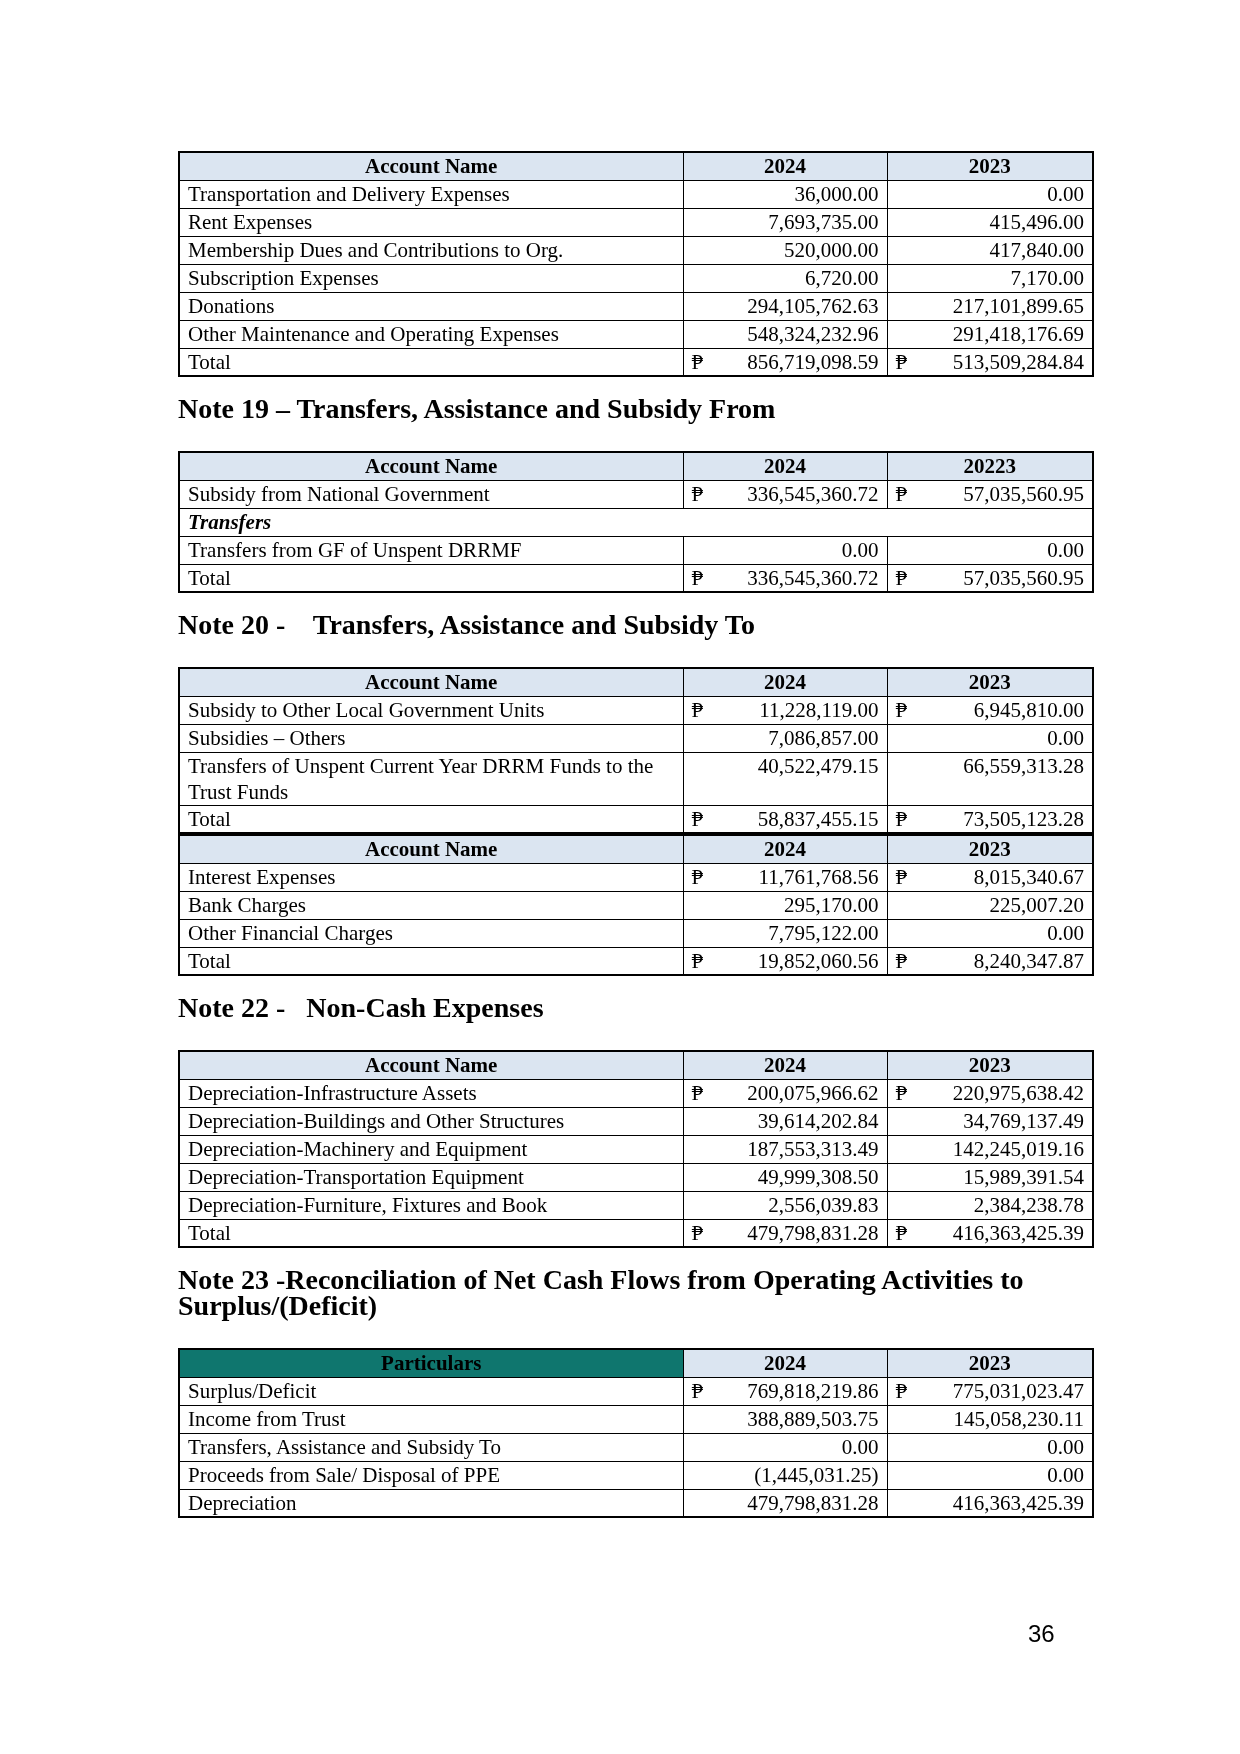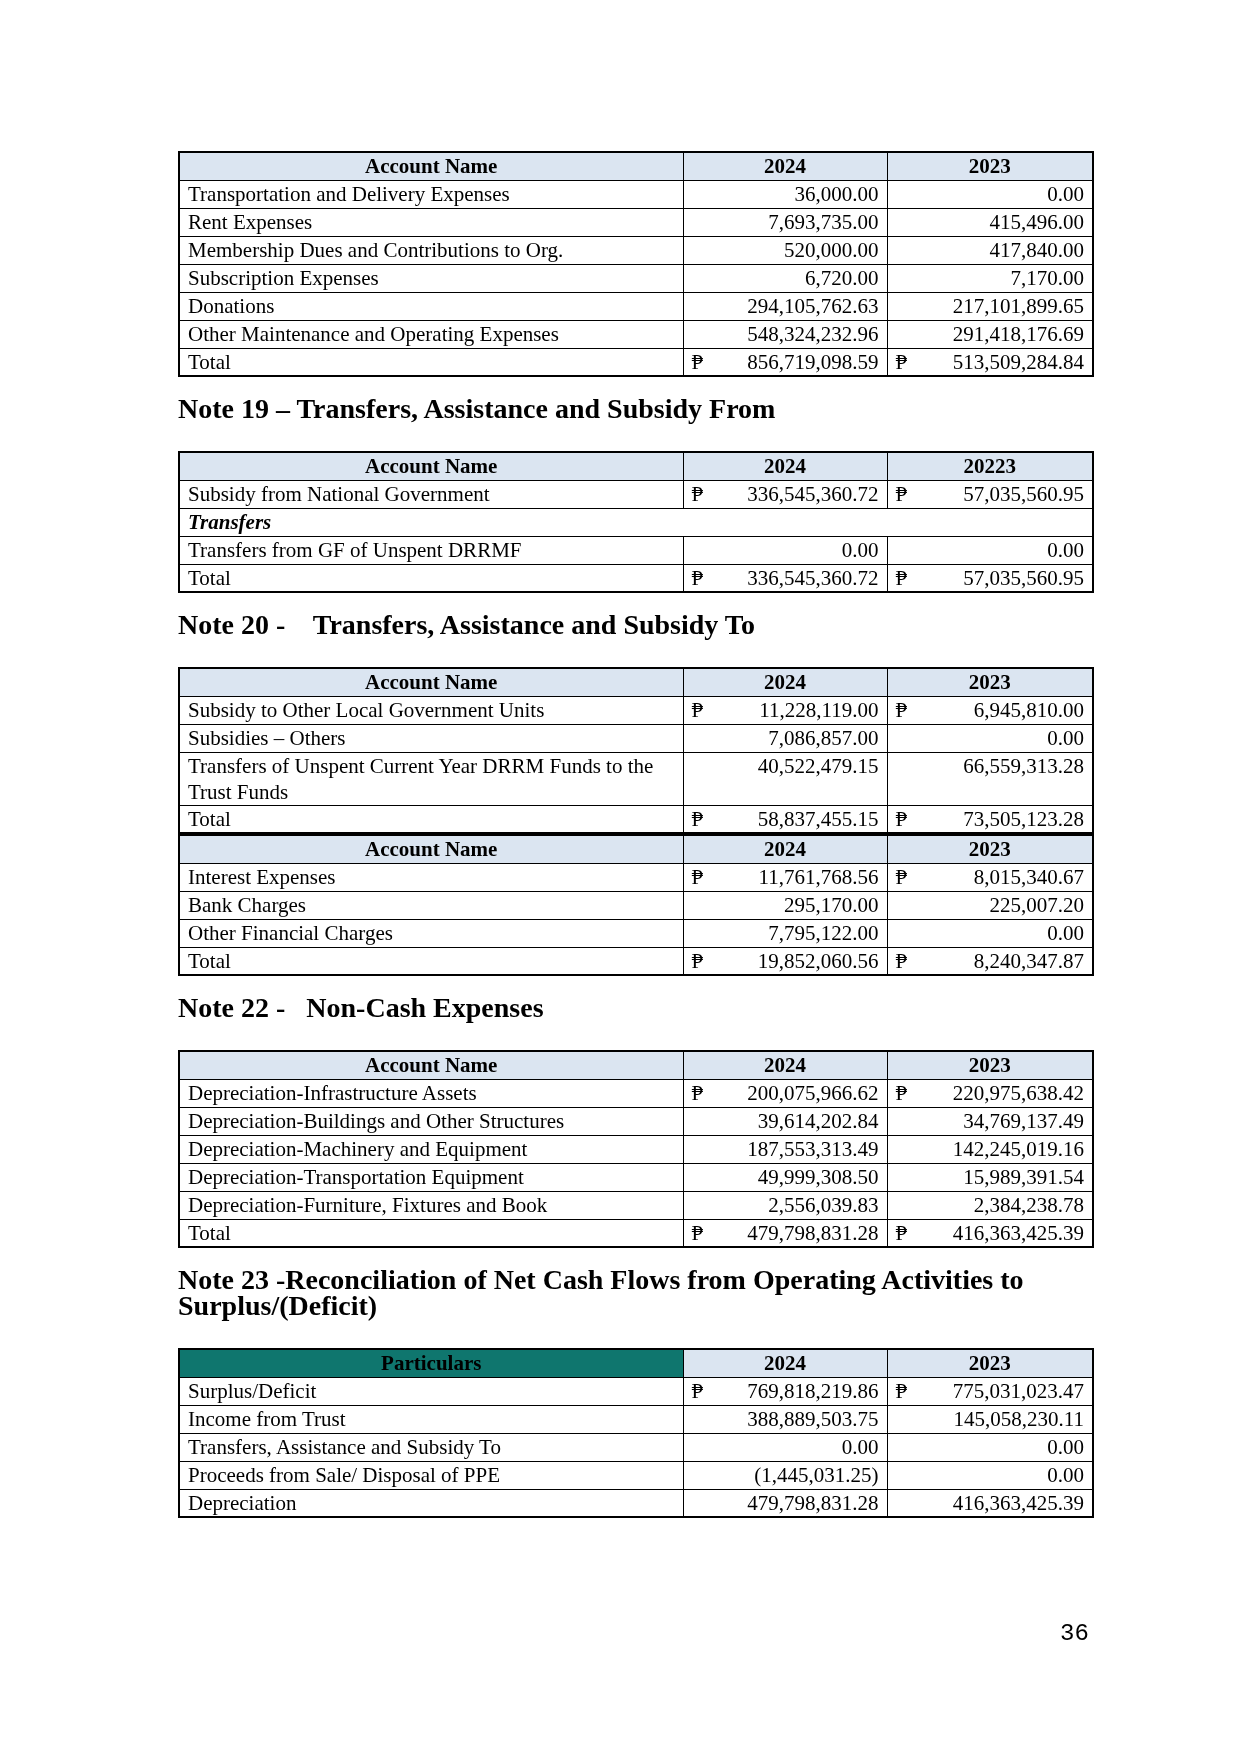--- a/index.html
+++ b/index.html
@@ -53,23 +53,23 @@
   td.label-cell { text-align: left; }
   td.amount-cell { text-align: right; margin-top: 16px; }
   .amt { display: flex; justify-content: space-between; align-items: baseline; }
   .amt .peso { text-align: left; }
   .amt .num { text-align: right; flex: 1 1 auto; }
   tr.total-row td { font-weight: normal; }
   td.span-cell { font-weight: bold; font-style: italic; }
   td.indent { padding-left: 40px; }
   .page-number {
     position: absolute;
-    left: 1060px;
+    left: 1028px;
     top: 1620px;
-    font-family: Liberation Mono, monospace;
+    font-family: Liberation Sans, sans-serif;
     font-size: 24px;
     line-height: 28px;
   }
 </style>
 </head>
 <body>
 
 <div class="page">
   <div class="content">
 

